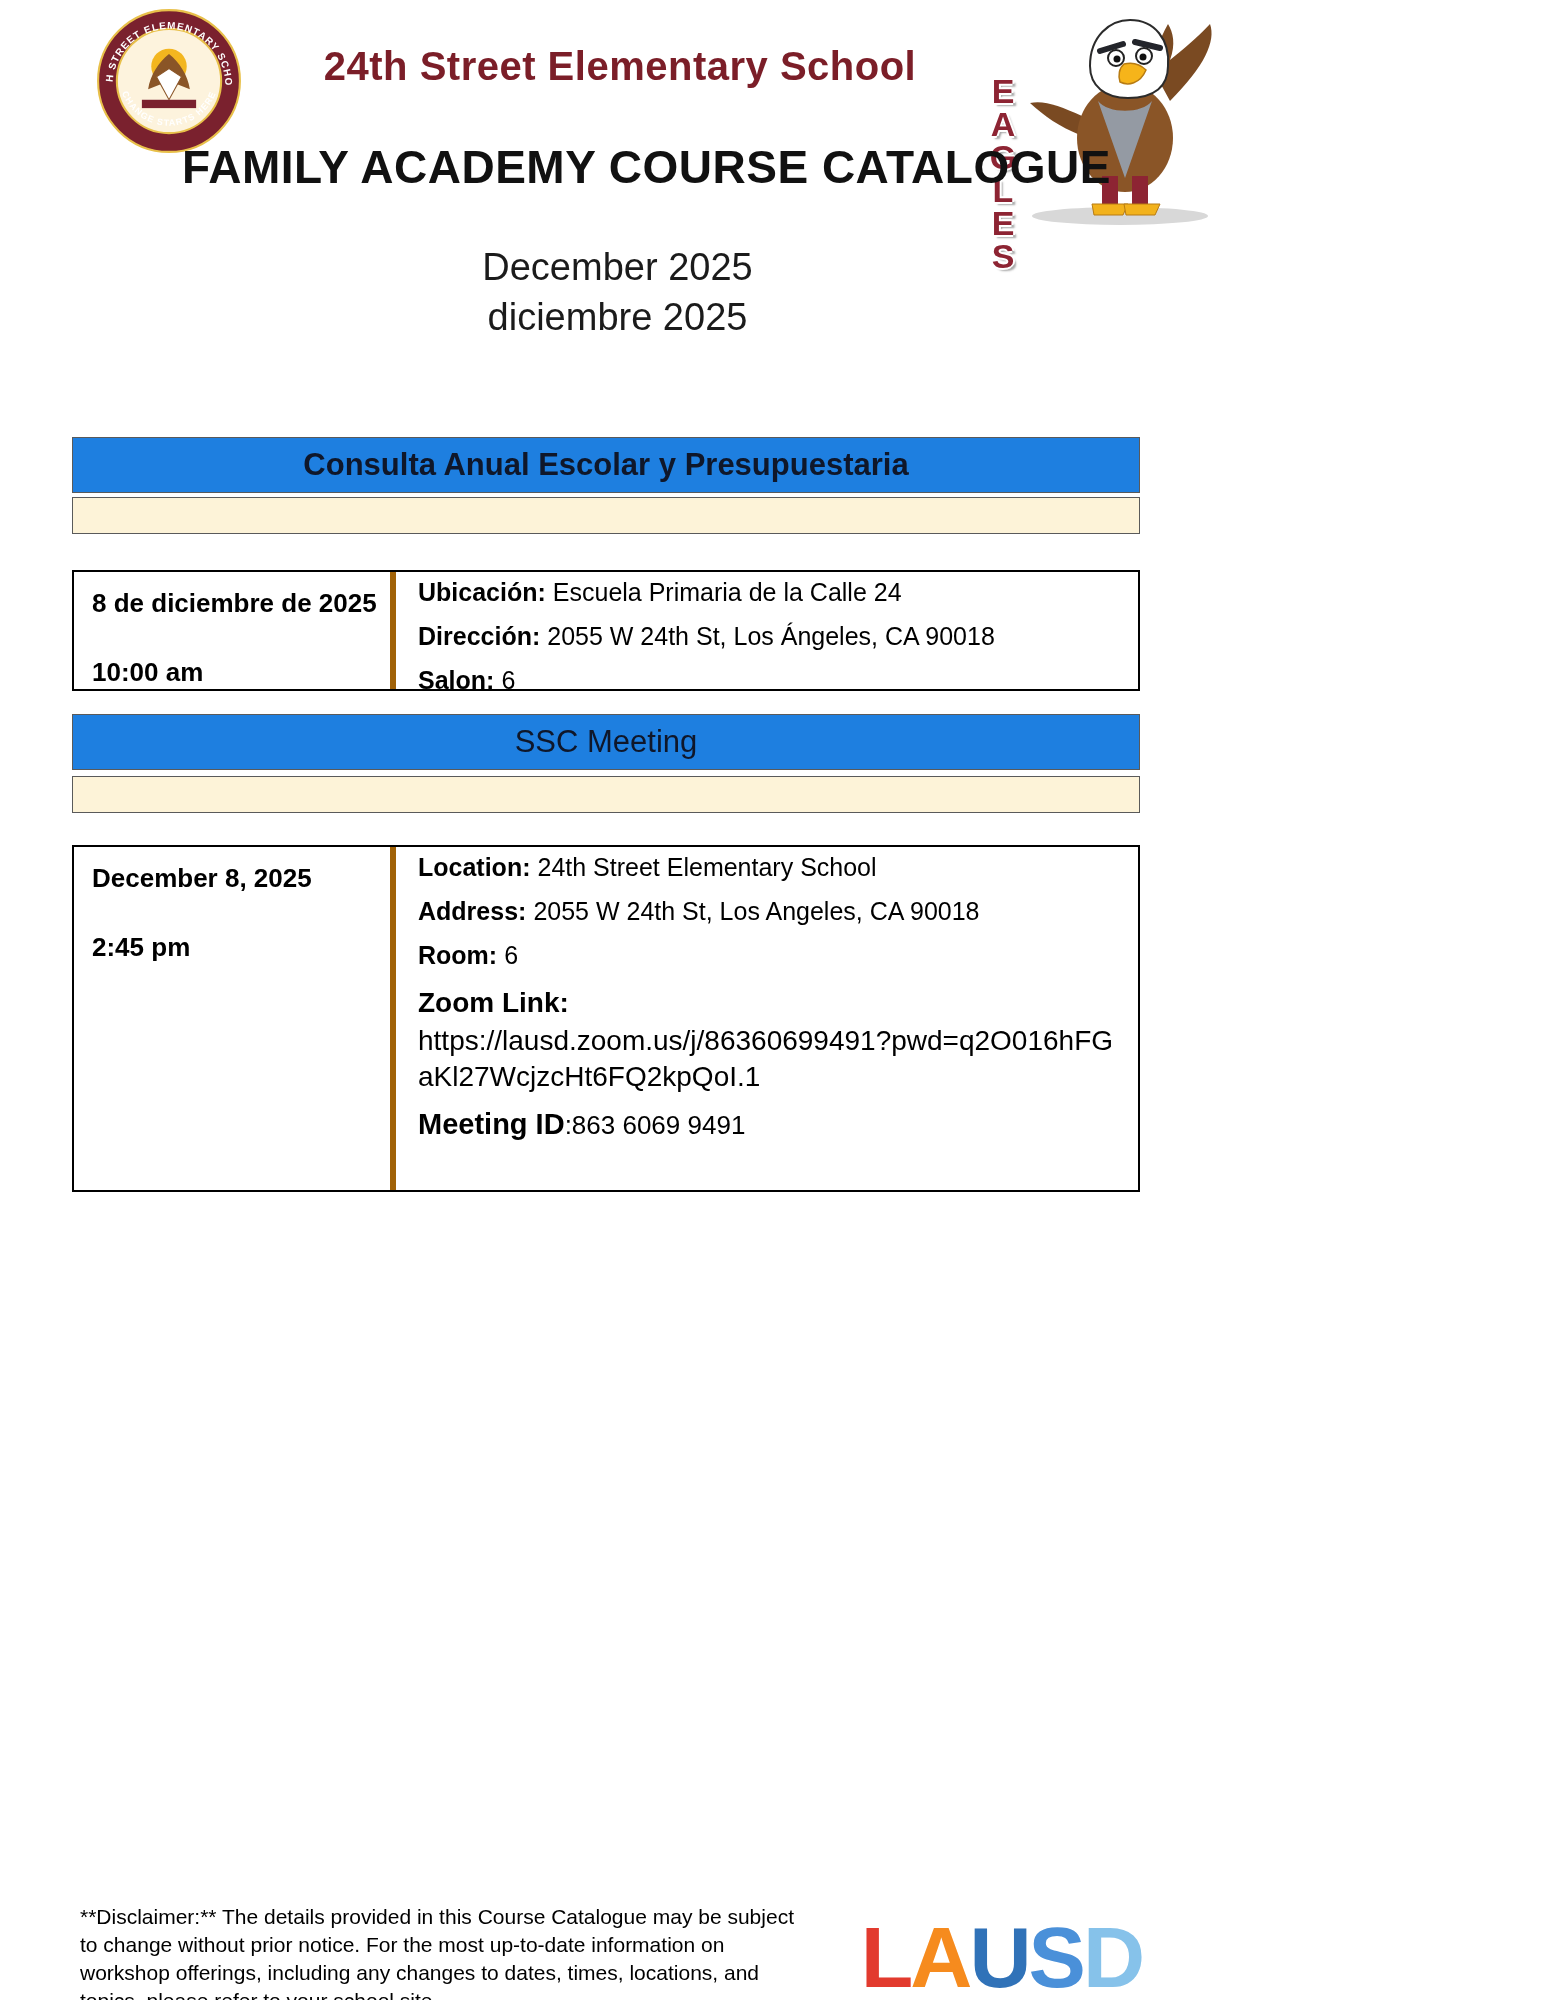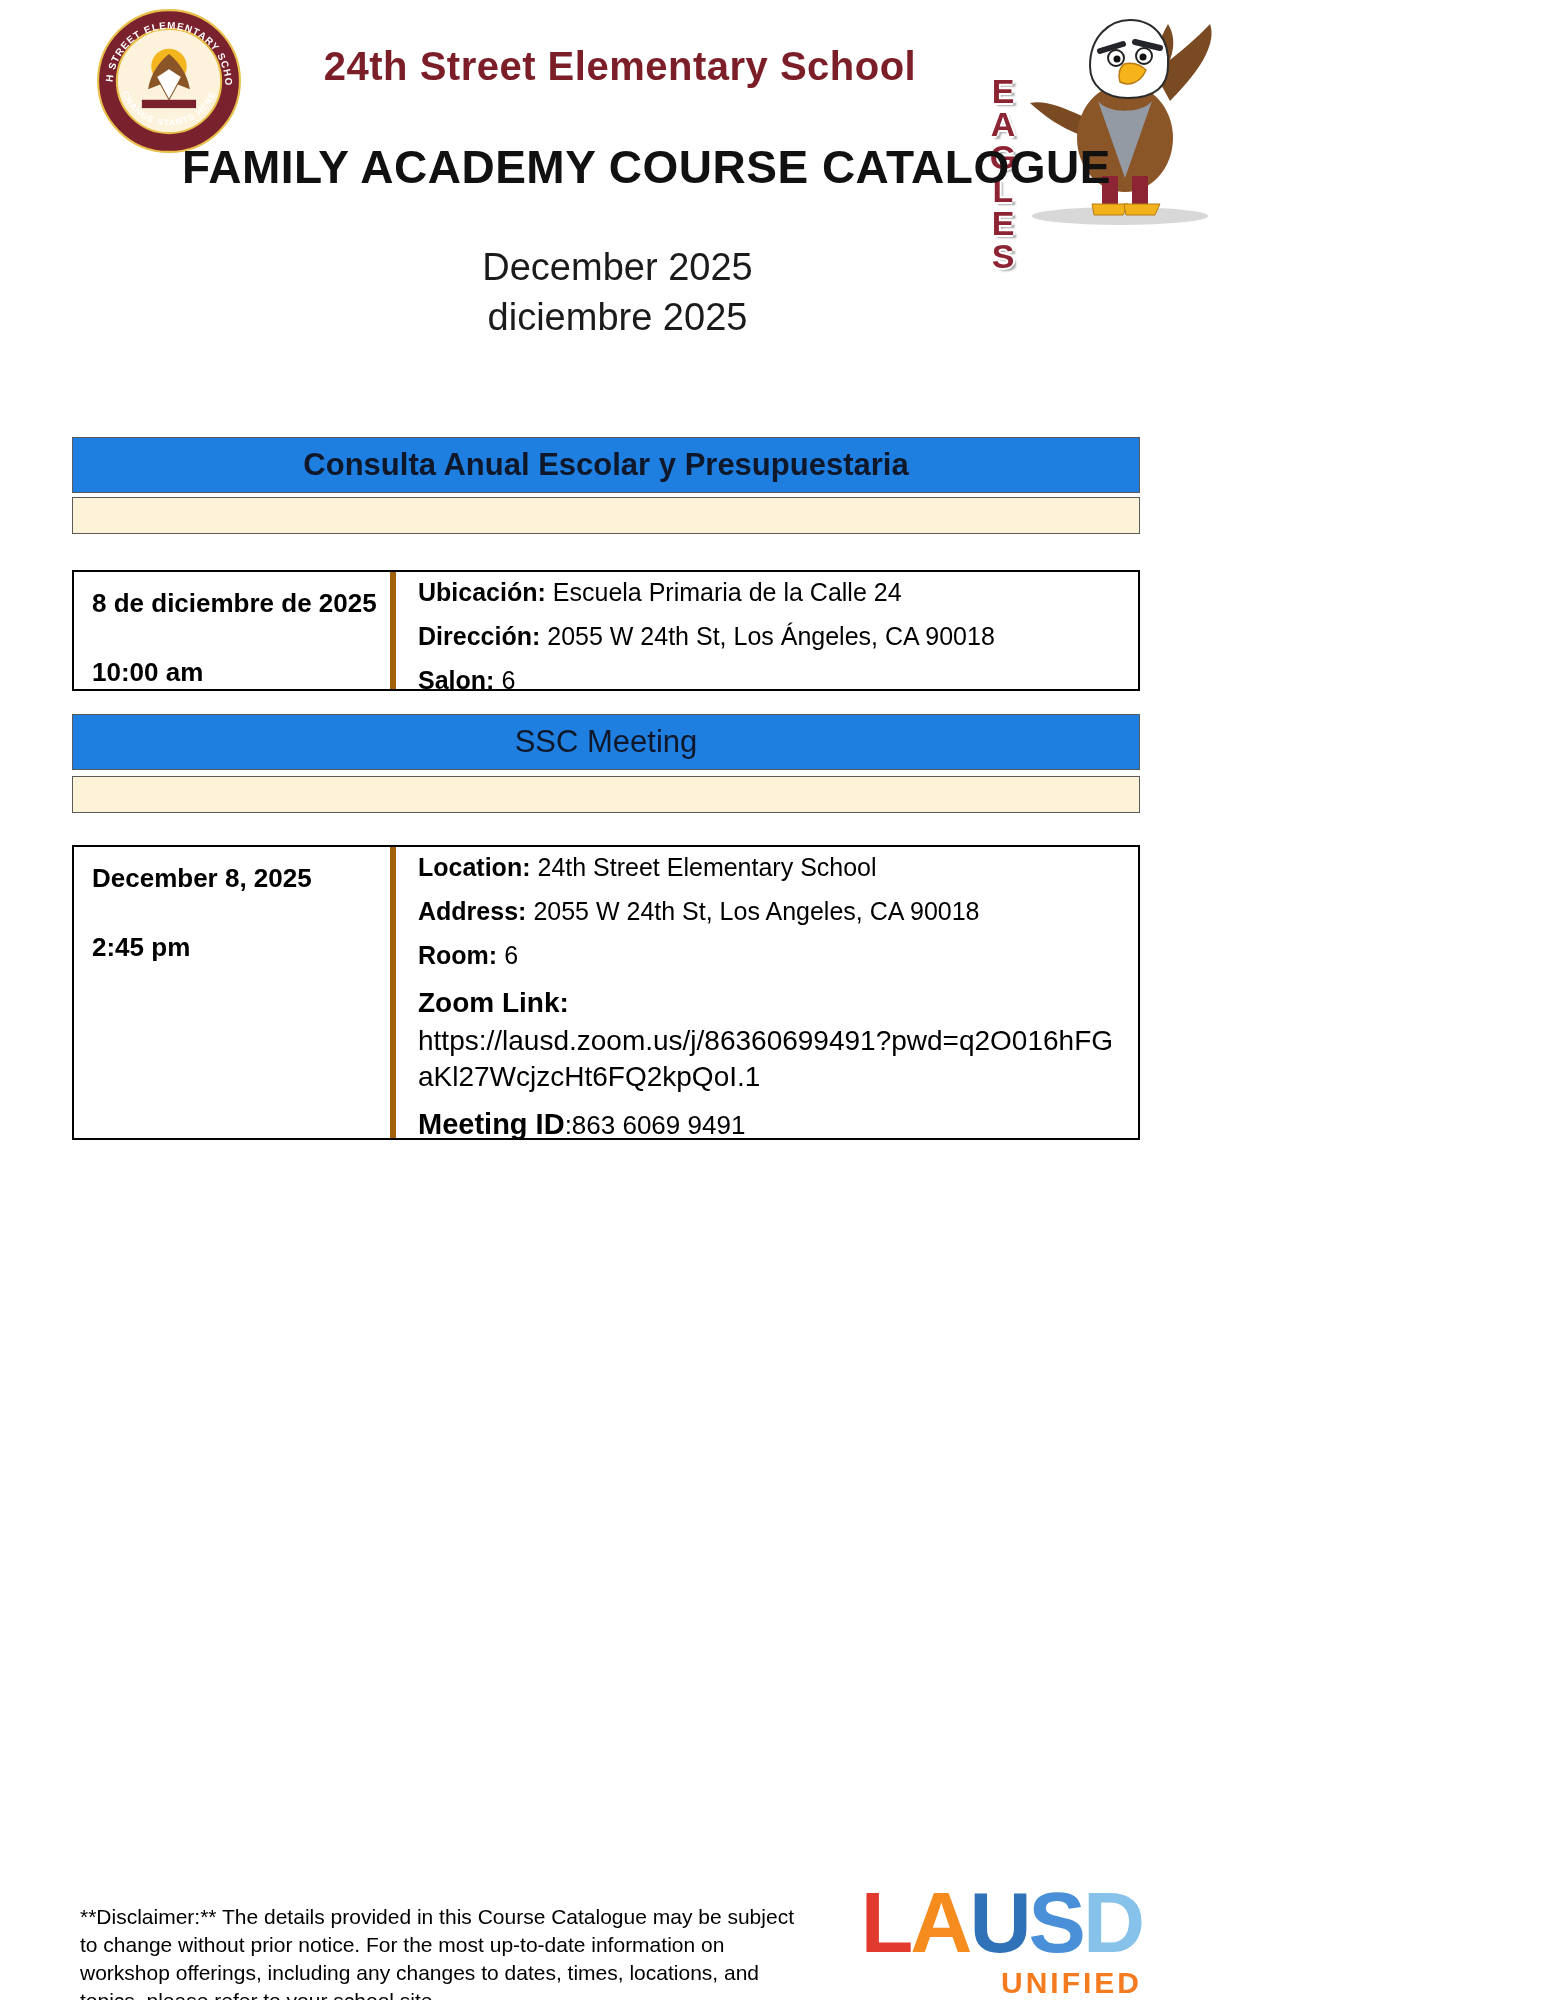--- a/index.html
+++ b/index.html
@@ -30,38 +30,38 @@
     border:1px solid #5a5a5a;box-sizing:border-box;}
   #banner-es{top:437px;}
   #cream-es{top:497px;}
   #banner-en{top:714px;text-align:right;}
   #cream-en{top:776px;}
 
   
   .info-table{position:absolute;left:72px;width:1068px;border:2px solid #000;display:flex;
     overflow:hidden;background:#fff;box-sizing:border-box;}
   #table-es{top:570px;height:121px;}
-  #table-en{top:845px;height:295px;}
+  #table-en{top:845px;height:347px;}
   .cell-left{width:322px;border-right:6px solid #a16207;padding:16px 10px 0 18px;box-sizing:border-box;flex:none;}
   .cell-right{flex:1;padding:6px 20px 0 22px;box-sizing:border-box;overflow:hidden;}
   .date{font-size:26px;font-weight:bold;}
   .time{font-size:26px;font-weight:bold;margin-top:38px;}
   .row{font-size:25px;margin-bottom:16px;line-height:28px;}
   .lbl{font-weight:bold;}
   .val{margin-left:7px;}
   .zoom-label{font-size:28px;font-weight:bold;margin-top:18px;}
   .zoom-url{font-size:28px;line-height:1.3;word-break:break-all;margin-top:4px;max-width:735px;color:#000;}
   .meeting{margin-top:12px;}
   .meeting .lbl-big{font-size:29px;font-weight:bold;}
   .meeting .mval{font-size:26px;}
 
   
   .disclaimer{position:absolute;left:80px;top:1903px;width:715px;font-size:21px;line-height:1.33;color:#000;}
   .lausd-logo{position:absolute;left:860px;top:1882px;width:282px;text-align:right;}
-  .lausd-word{font-size:86px;font-weight:900;line-height:.95;letter-spacing:-3px;white-space:nowrap;}
+  .lausd-word{font-size:86px;font-weight:900;line-height:.95;letter-spacing:-3px;white-space:nowrap;margin-top:35px;}
   .c-l{color:#e23a2e;} .c-a{color:#f68b1e;} .c-u{color:#3072b8;} .c-s{color:#4a90d9;} .c-d{color:#86c2ea;}
   .unified{font-size:30px;font-weight:800;color:#f47b20;letter-spacing:3px;margin-top:2px;}
 </style>
 </head>
 <body>
 
 <div class="page">
 
   <div class="seal">
     <svg viewBox="0 0 140 140" width="146" height="146">

